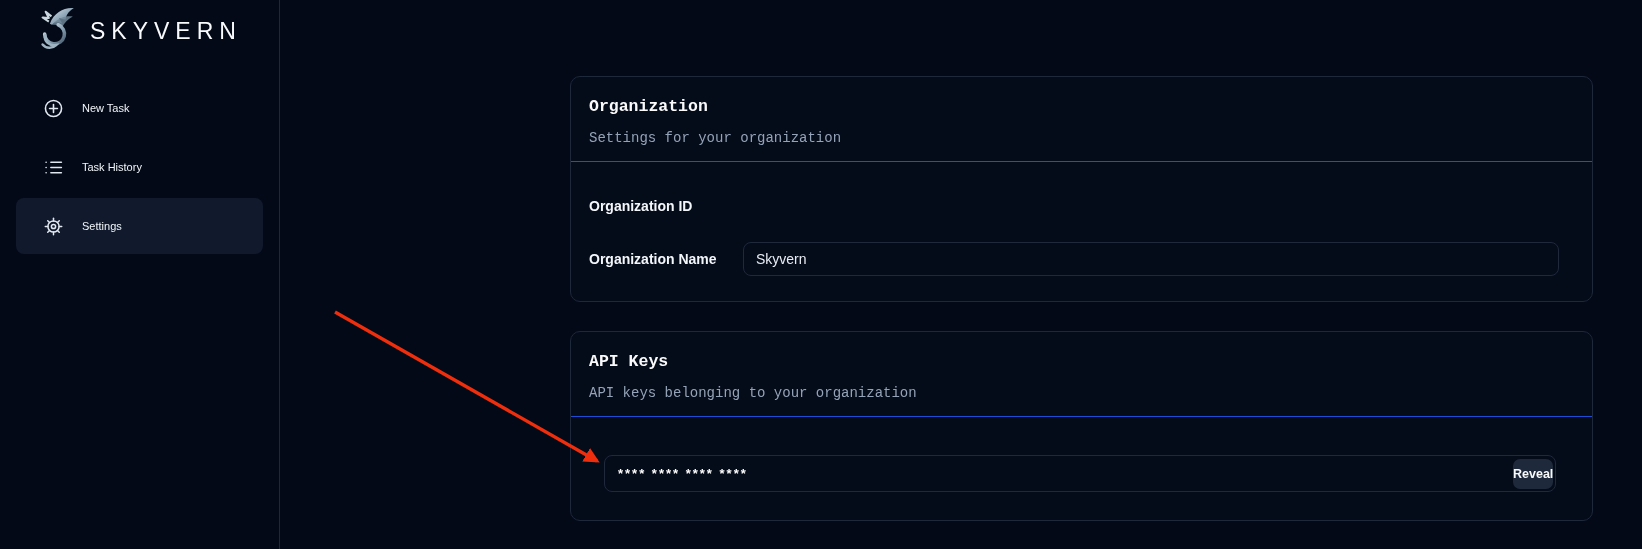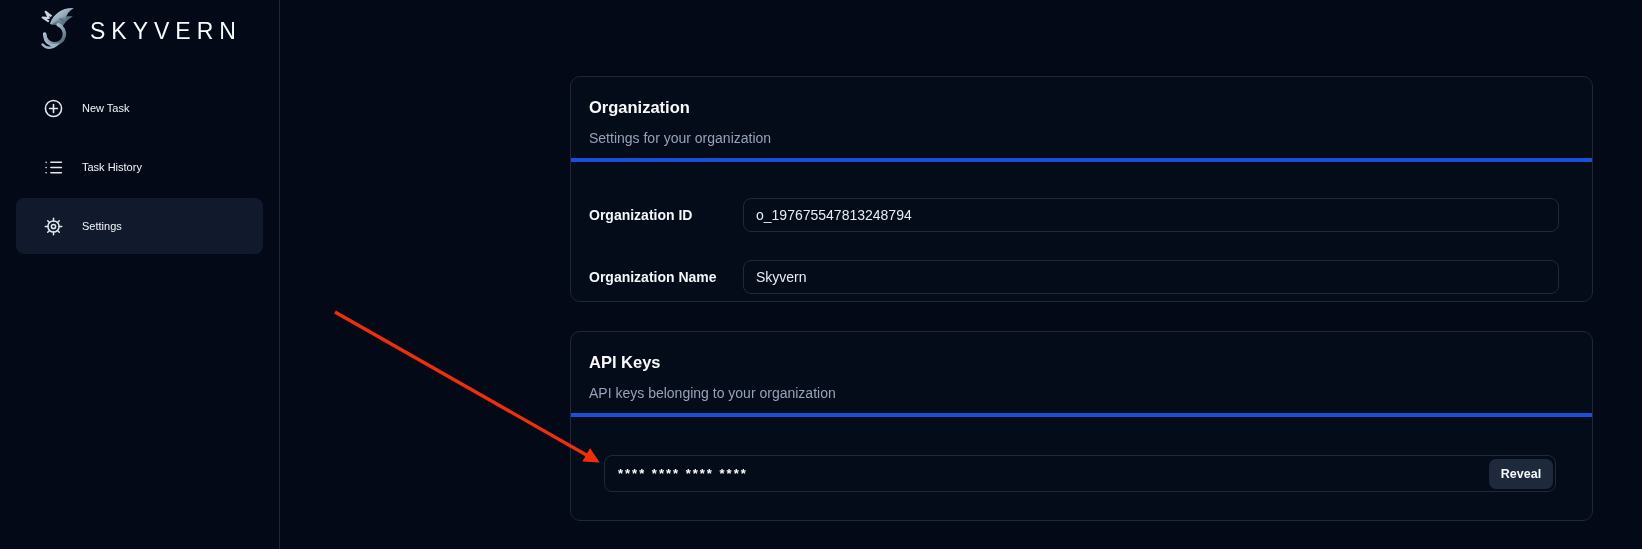--- a/index.html
+++ b/index.html
@@ -44,21 +44,22 @@
   .card {
     position:absolute; left:290px; width:1023px;
     background:#040b19;
     border:1px solid #1d283a;
     border-radius:10px;
   }
   .card-org { top:76px; height:226px; }
   .card-api { top:331px; height:190px; }
   .card-header {
     height:85px; padding:19px 18px 0 18px;
-    border-bottom:4px solid #1d4ed8;
+    border-bottom:1px solid #1d4ed8;
+    font-family:Liberation Mono, monospace;
   }
   .card-title { font-size:16.5px; font-weight:700; color:#fafafa; line-height:22px; }
   .card-subtitle { margin-top:11px; font-size:14px; color:#94a3b8; line-height:18px; }
 
   .org-content { padding:36px 33px 0 18px; }
   .field-row { display:flex; align-items:center; margin-bottom:28px; }
   .field-label { width:154px; flex:0 0 auto; font-size:14px; font-weight:600; color:#f4f7fa; }
   .field-input {
     flex:1; height:34px;
     background:transparent;
@@ -73,21 +74,21 @@
     border:1px solid #1e293b; border-radius:8px;
     background:transparent;
   }
   .key-masked {
     position:absolute; left:13px; top:0; line-height:35px;
     font-size:13px; font-weight:700; letter-spacing:2px; color:#ffffff;
     white-space:pre;
   }
   .reveal-btn {
     position:absolute; right:2px; top:3px;
-    width:64px; height:30px;
+    width:40px; height:30px;
     background:#1e293b; border:none; border-radius:7px;
     color:#f8fafc; font-size:12.5px; font-weight:600;
     font-family:"Liberation Sans",sans-serif;
     cursor:pointer;
   }
 
   .arrow-overlay {
     position:absolute; left:0; top:0; width:1642px; height:549px;
     pointer-events:none;
   }
@@ -163,21 +164,20 @@
 <main class="main">
 
   <section class="card card-org">
     <div class="card-header">
       <div class="card-title">Organization</div>
       <div class="card-subtitle">Settings for your organization</div>
     </div>
     <div class="org-content">
       <div class="field-row">
         <span class="field-label">Organization ID</span>
-        <input class="field-input" type="text" value="o_197675547813248794" style="">
       </div>
       <div class="field-row">
         <span class="field-label">Organization Name</span>
         <input class="field-input" type="text" value="Skyvern" style="">
       </div>
     </div>
   </section>
 
   <section class="card card-api">
     <div class="card-header">

